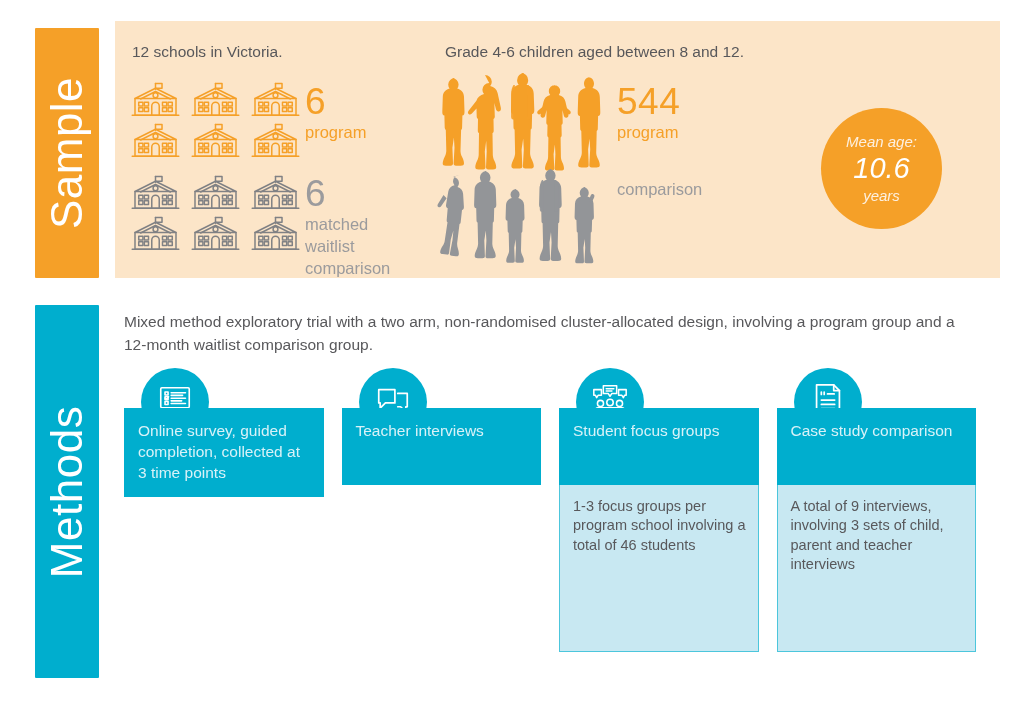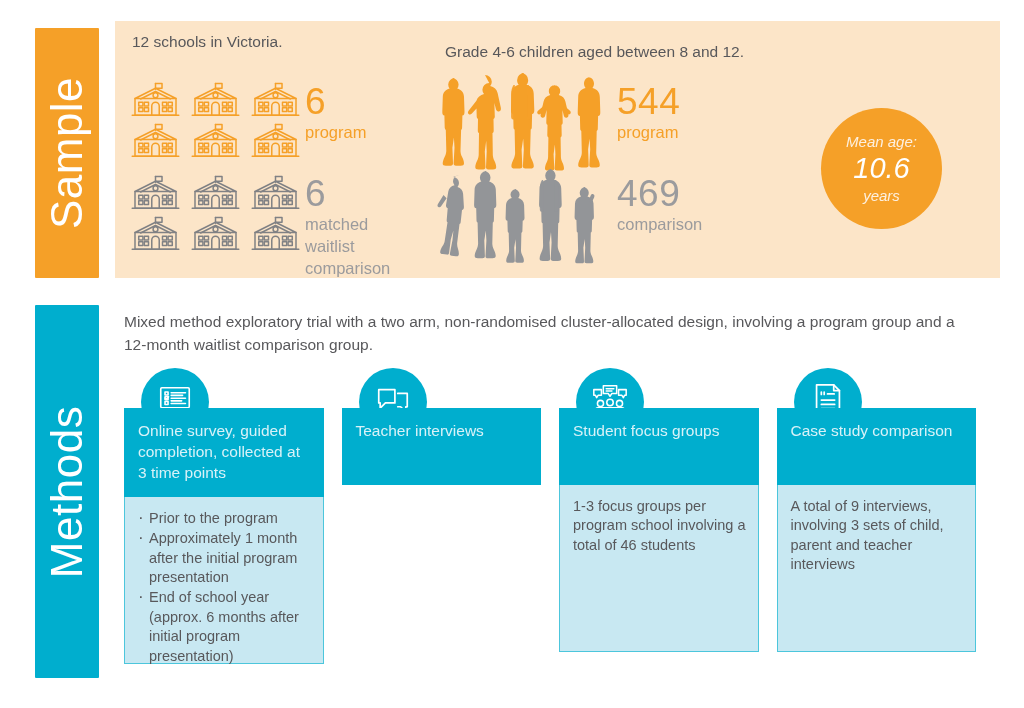--- a/index.html
+++ b/index.html
@@ -56,21 +56,21 @@
     background: #FCE5C8;
   }
 
   .panel-heading {
     position: absolute;
     font-size: 15.5px;
     color: #58585B;
     font-weight: 400;
     white-space: nowrap;
   }
-  #schools-heading { left: 17px; top: 12px; }
+  #schools-heading { left: 17px; top: 22px; }
   #children-heading { left: 330px; top: 22px; }
 
   
   .school-grid {
     position: absolute;
     display: grid;
     grid-template-columns: repeat(3, 57px);
     grid-auto-rows: 41px;
     gap: 0px 3px;
   }
@@ -547,21 +547,20 @@
           <path d="M109 11 c-1.5 2.2 -2.2 5.2 -2.2 9 l0 20 c0 1.9 0.6 2.8 1.9 2.8 l1.5 0 l0 -31.8 z" opacity="0.92"></path>
           <path d="M123 11 c1.5 2.2 2.2 5.2 2.2 9 l0 20 c0 1.9 -0.6 2.8 -1.9 2.8 l-1.5 0 l0 -31.8 z" opacity="0.92"></path>
 
           <path d="M150 18 a5.8 5.8 0 0 1 5.8 5.8 a5.8 5.8 0 0 1 -1.3 3.7 c3.6 1 5.8 3.3 6 7 l0.4 13 c0.07 2.1 -0.5 3.2 -1.8 3.4 l-0.3 10.5 c0 1.2 -0.3 1.8 -1 2.1 l-0.4 18 c0 1.5 0.4 3.4 1.4 5.4 c1 2 1.5 3.9 1.5 5.5 c0 1.4 -1 1.9 -2.8 1.9 l-4 0 c-1.5 0 -2.1 -0.7 -2 -2 l0.7 -13.5 l-0.5 -8.8 l-1.3 8.8 l0.6 13.5 c0.04 1.3 -0.6 2 -2 2 l-4 0 c-1.8 0 -2.8 -0.5 -2.8 -1.9 c0 -1.6 0.5 -3.5 1.5 -5.5 c1 -2 1.4 -3.9 1.4 -5.4 l-0.4 -18 c-0.7 -0.3 -1 -0.9 -1 -2.1 l-0.3 -10.5 c-1.3 -0.2 -1.9 -1.3 -1.8 -3.4 l0.4 -13 c0.2 -3.7 2.4 -6 6 -7 a5.8 5.8 0 0 1 -1.3 -3.7 a5.8 5.8 0 0 1 5.8 -5.8 z"></path>
           <path d="M158.5 34 l2.6 -5.6 c0.7 -1.5 0.4 -2.6 -0.8 -3.1 c-1.2 -0.5 -2.1 0 -2.7 1.4 l-2.2 5.1 z"></path>
         </g>
       </svg>
     </div>
 
     <div class="stat-block stat-grey" id="children-comparison-stat">
-      <div class="stat-number">469</div>
       <div class="stat-caption">comparison</div>
     </div>
 
     <div id="mean-age-circle">
       <div id="mean-age-label">Mean age:</div>
       <div id="mean-age-value">10.6</div>
       <div id="mean-age-unit">years</div>
     </div>
 
   </div>
@@ -590,27 +589,20 @@
             <path d="M9.8 16 l1.2 1.3 l2.2 -2.8"></path>
             <path d="M16 10.2 L31 10.2"></path>
               <path d="M16 13 L28 13"></path>
             <path d="M16 16 L31 16"></path>
               <path d="M16 18.8 L27 18.8"></path>
             <path d="M16 21.6 L31 21.6"></path>
           </g>
         </svg>
       </div>
       <div class="method-card-header">Online survey, guided completion, collected at 3 time points</div>
-      <div class="method-card-body">
-        <ul>
-          <li>Prior to the program</li>
-          <li>Approximately 1 month after the initial program presentation</li>
-          <li>End of school year (approx. 6 months after initial program presentation)</li>
-        </ul>
-      </div>
     </div>
 
     <div class="method-card">
       <div class="method-card-bubble">
         <svg width="38" height="38" viewBox="0 0 40 40">
           <g fill="none" stroke="#ffffff" stroke-width="1.8" stroke-linecap="round" stroke-linejoin="round">
             <path d="M5 7 L22 7 L22 21 L12 21 L6.5 26.5 L6.5 21 L5 21 Z"></path>
             <path d="M25 11 L35 11 L35 25 L33.5 25 L33.5 30.5 L28 25 L25 25"></path>
           </g>
         </svg>

